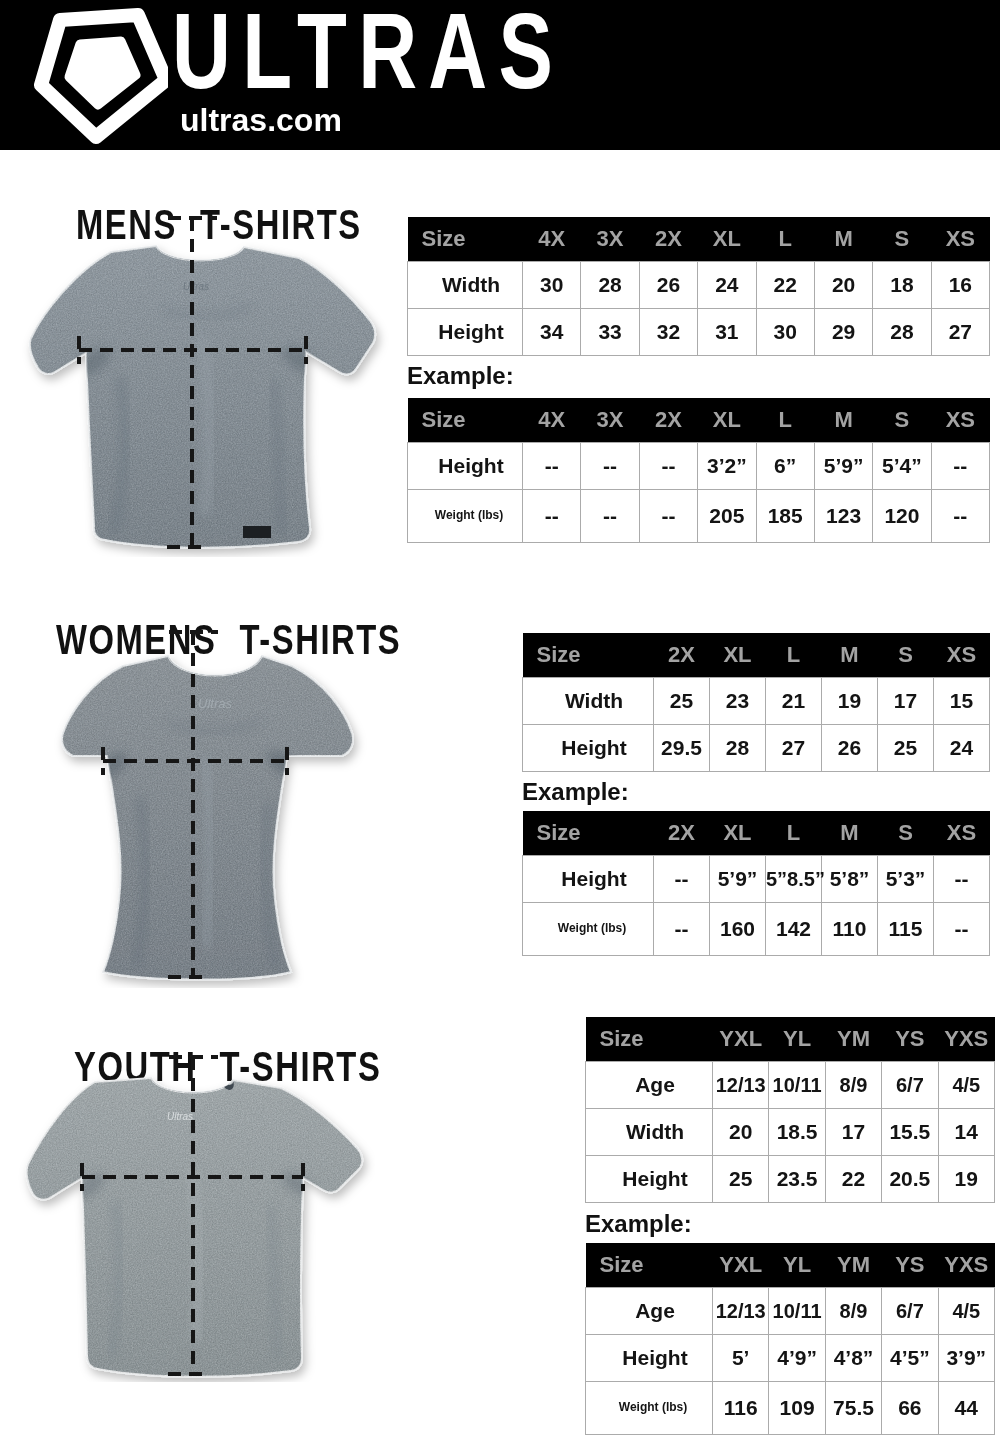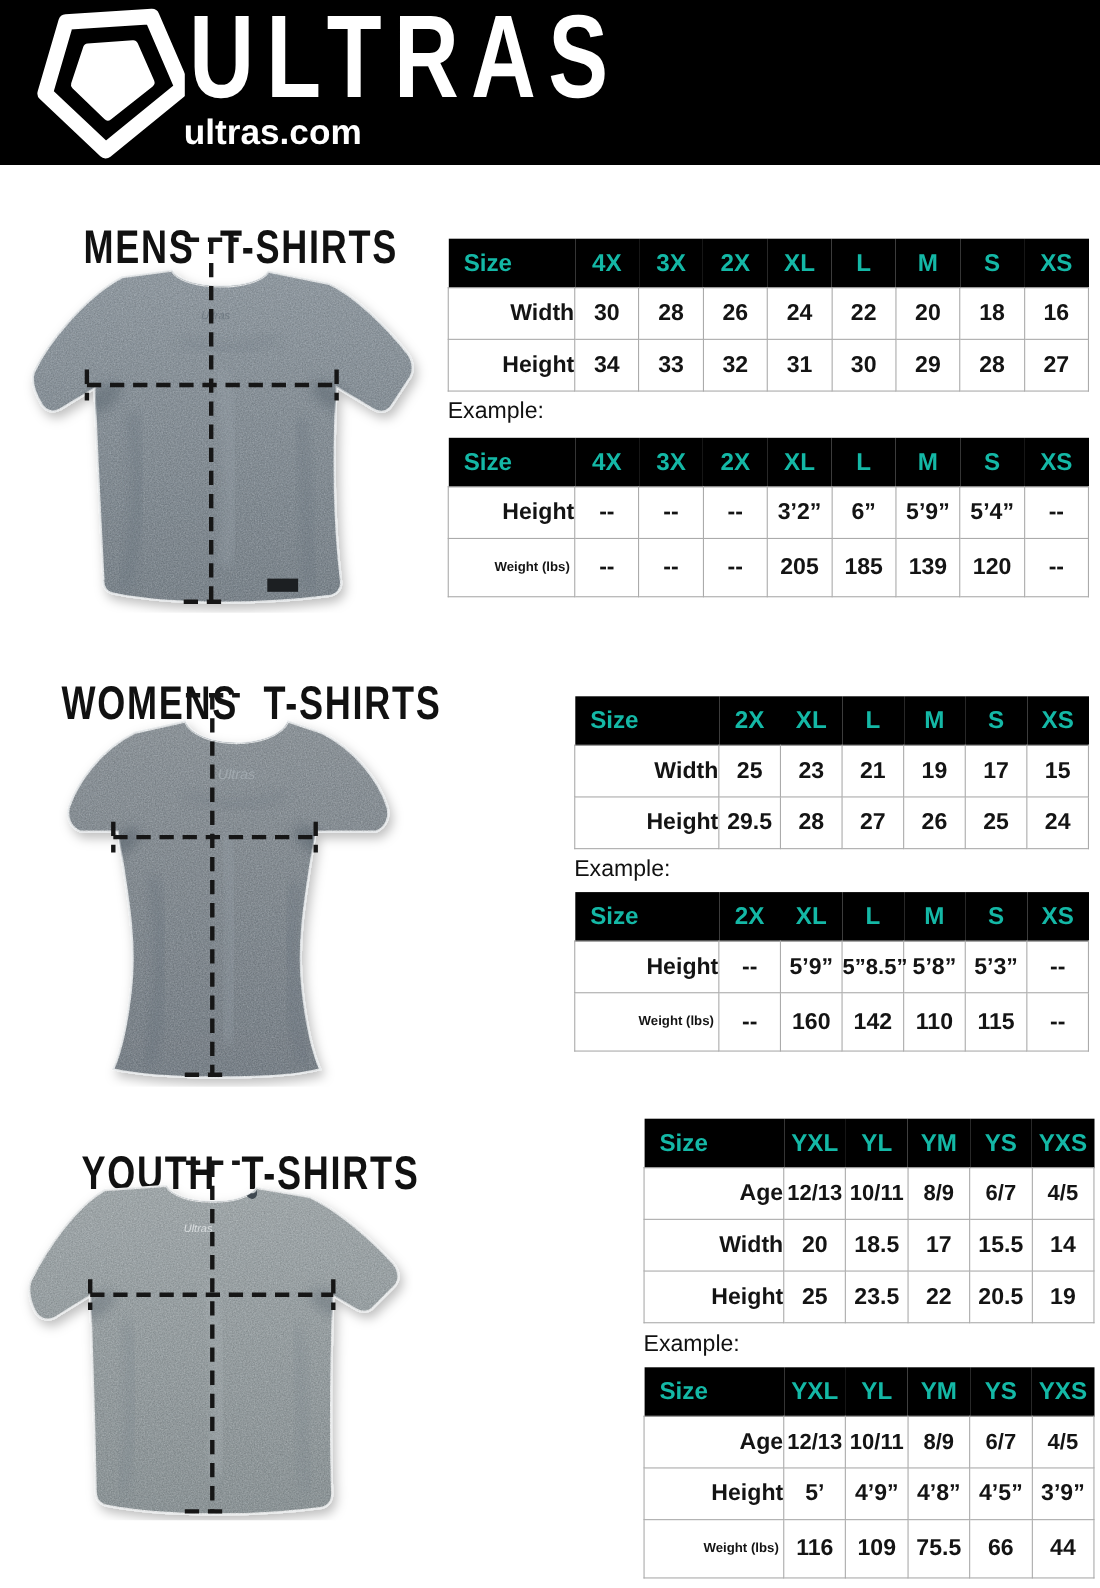--- a/index.html
+++ b/index.html
@@ -5,44 +5,44 @@
   html,body{margin:0;padding:0;background:#fff;}
   .page{position:relative;width:1000px;height:1444px;background:#ffffff;overflow:hidden;
         font-family:"Liberation Sans",sans-serif;padding-left:40px;}
 
   
   .header{position:absolute;left:0;top:0;width:1000px;height:150px;background:#000;}
   .logo{position:absolute;left:28px;top:5px;width:140px;height:140px;}
   .brand{position:absolute;left:172px;top:-2px;color:#fff;font-weight:bold;font-size:102px;
          letter-spacing:14px;line-height:1.0;transform:scale(0.80,1.05);transform-origin:left top;
          white-space:nowrap;}
-  .site{position:absolute;left:167px;top:102px;color:#fff;font-weight:bold;font-size:32px;}
+  .site{position:absolute;left:180px;top:102px;color:#fff;font-weight:bold;font-size:32px;}
 
   
   .section-title{position:absolute;color:#111;font-weight:bold;font-size:42px;line-height:1;
         letter-spacing:2px;word-spacing:16px;white-space:nowrap;
         transform:scale(0.78,1.02);transform-origin:left top;}
   #mens-title{left:76px;top:168px;}
   #womens-title{left:56px;top:583px;}
   #youth-title{left:74px;top:1010px;}
 
   
-  .example-label{position:absolute;font-weight:normal;font-size:21px;color:#111;}
+  .example-label{position:absolute;font-weight:bold;font-size:24px;color:#111;}
   #mens-example-label{left:407px;top:362px;}
   #womens-example-label{left:522px;top:778px;}
   #youth-example-label{left:585px;top:1210px;}
 
   
   .tbl{position:absolute;border-collapse:collapse;table-layout:fixed;}
-  .tbl th{background:#000;color:#14b8a6;font-size:22px;font-weight:bold;height:44px;
+  .tbl th{background:#000;color:#a3a3a3;font-size:22px;font-weight:bold;height:44px;
           text-align:center;padding:0;border:0;}
   .tbl th.size-label{text-align:left;padding-left:14px;}
   .tbl td{border:1px solid #ababab;background:#fff;color:#141414;font-weight:bold;
           font-size:21px;text-align:center;height:46px;padding:0;}
-  .tbl td.row-label{text-align:right;padding-left:12px;}
+  .tbl td.row-label{text-align:center;padding-left:12px;}
   .tbl td.row-label.two-line{font-size:12px;line-height:1.1;padding-right:4px;}
   .tbl td.small{font-size:20px;}
   .tbl tr.tall td{height:52px;}
 
   #mens-size{left:407px;top:217px;width:583px;}
   #mens-example{left:407px;top:398px;width:583px;}
   #womens-size{left:522px;top:633px;width:468px;}
   #womens-example{left:522px;top:811px;width:468px;}
   #youth-size{left:585px;top:1017px;width:410px;}
   #youth-example{left:585px;top:1243px;width:410px;}
@@ -208,21 +208,21 @@
           <td>5’4”</td>
           <td>--</td>
         </tr>
         <tr class="tall">
           <td class="row-label two-line">Weight (lbs)</td>
           <td>--</td>
           <td>--</td>
           <td>--</td>
           <td>205</td>
           <td>185</td>
-          <td>139</td>
+          <td>123</td>
           <td>120</td>
           <td>--</td>
         </tr>
       </tbody>
     </table>
 
   <h2 id="womens-title" class="section-title">WOMENS T-SHIRTS</h2>
 
   <div id="womens-shirt" class="shirt">
     <svg viewBox="0 0 365 360">

